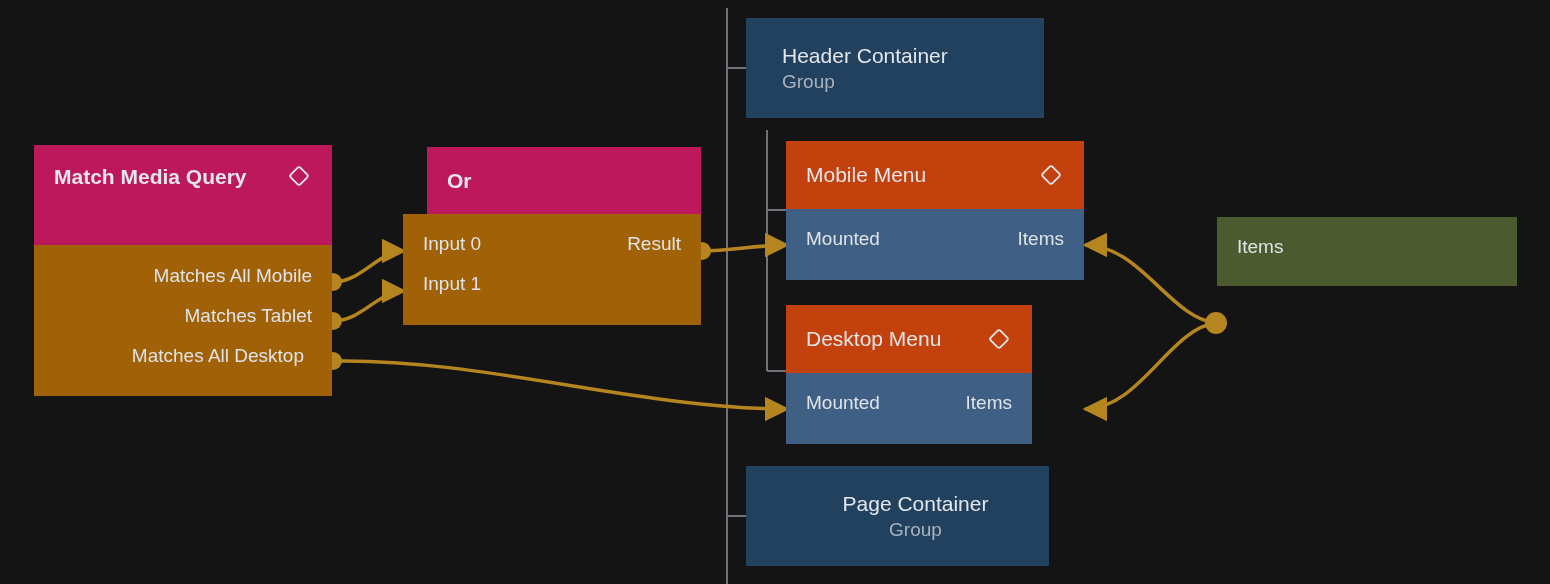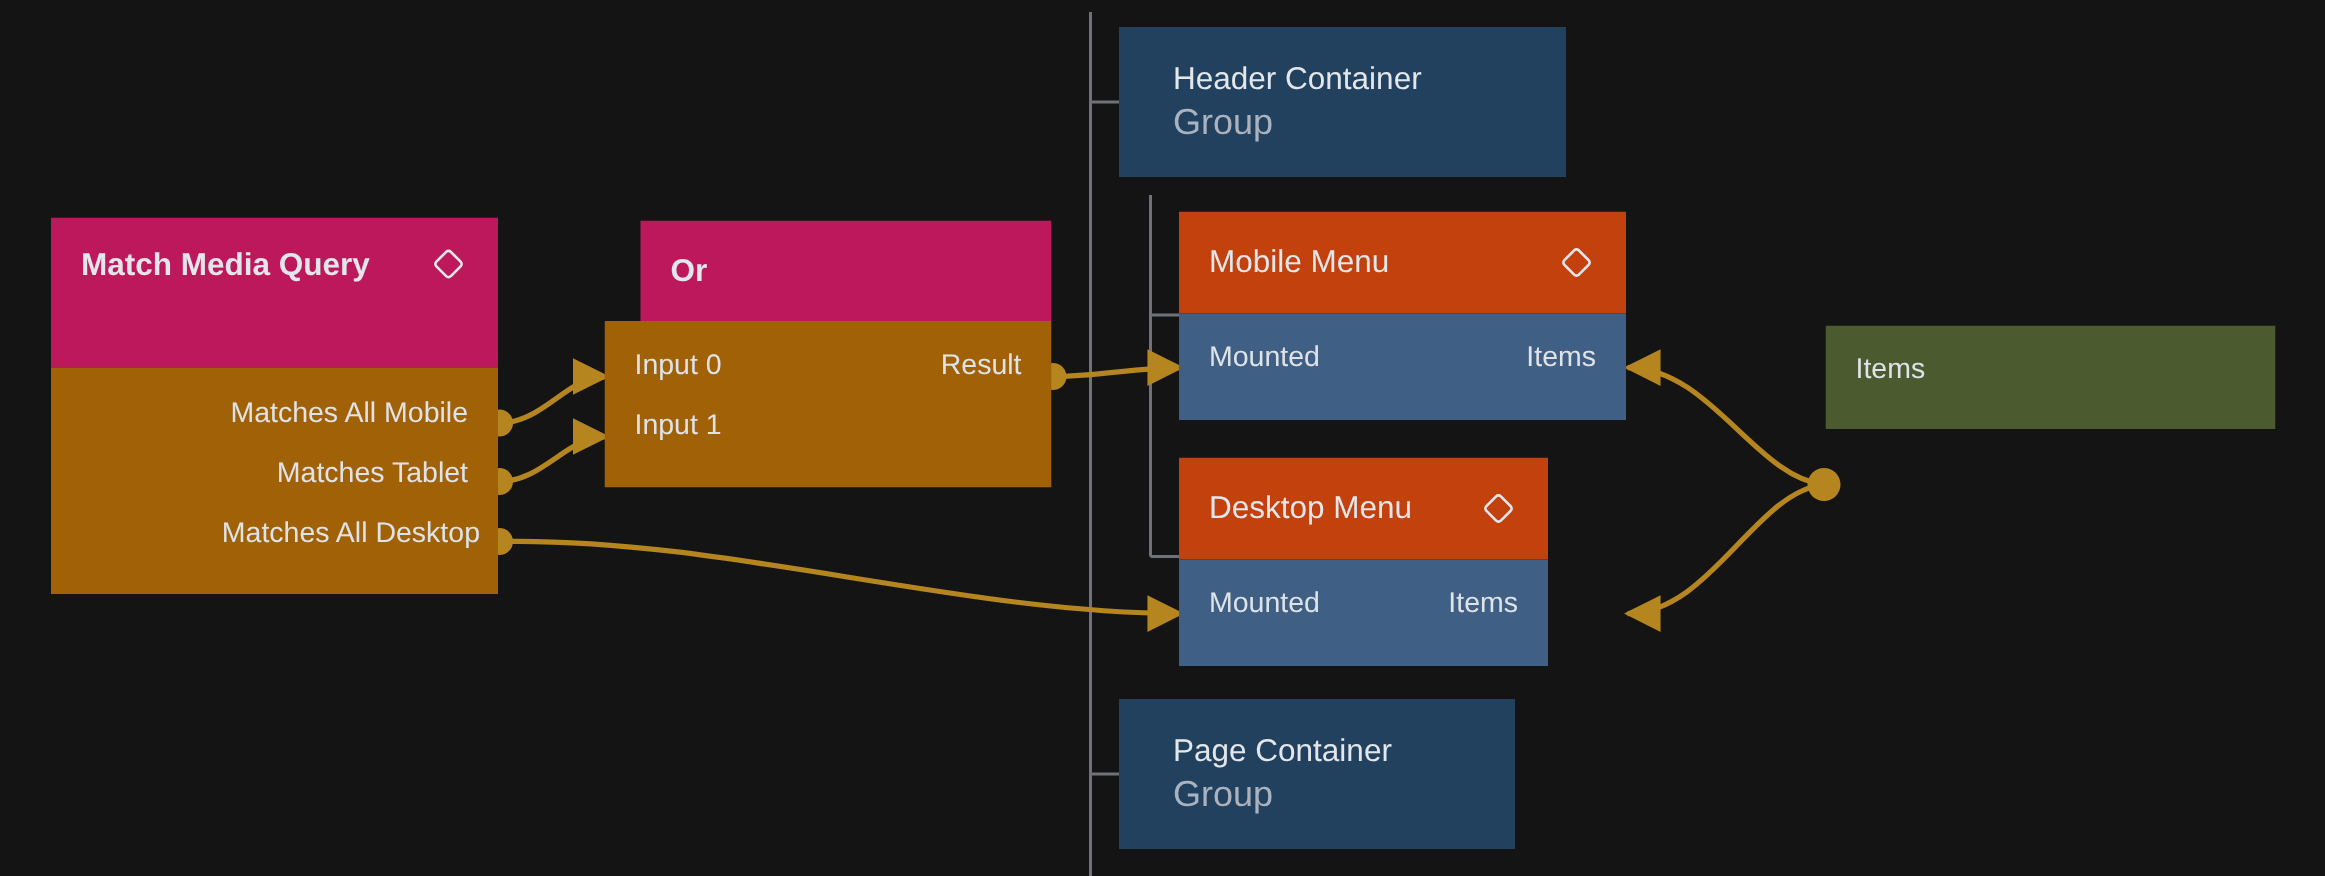--- a/index.html
+++ b/index.html
@@ -47,21 +47,21 @@
     align-items: center;
     justify-content: space-between;
   }
   .node-title {
     font-size: 21px;
     color: #e3e6ea;
     line-height: 1.32;
     white-space: pre-line;
   }
   .node-subtitle {
-    font-size: 24px;
+    font-size: 19px;
     color: #a9b2bd;
     line-height: 1.3;
   }
   .node-body {
     box-sizing: border-box;
     position: relative;
   }
 
   
   .port-row {
@@ -113,21 +113,21 @@
   
   #node-match-media { left: 34px;   top: 145px; width: 298px; }
   #node-match-media .node-header { height: 100px; padding: 18px 20px 0 20px; align-items: flex-start; }
   #node-match-media .node-body   { height: 151px; }
 
   #node-or { left: 403px; top: 147px; width: 298px; }
   #node-or .node-header { height: 67px; padding: 0 20px; margin-left: 24px; }
   #node-or .node-body   { height: 111px; }
 
   #node-header-container { left: 746px; top: 18px;  width: 298px; height: 100px; }
-  #node-page-container   { left: 746px; top: 466px; width: 264px; height: 100px; }
+  #node-page-container   { left: 746px; top: 466px; width: 303px; height: 100px; text-align: center; }
 
   #node-mobile-menu  { left: 786px; top: 141px; width: 298px; }
   #node-mobile-menu .node-header { height: 68px; padding: 0 20px; }
   #node-mobile-menu .node-body   { height: 71px; }
 
   #node-desktop-menu { left: 786px; top: 305px; width: 246px; }
   #node-desktop-menu .node-header { height: 68px; padding: 0 20px; }
   #node-desktop-menu .node-body   { height: 71px; }
 
   #node-static-array { left: 1217px; top: 217px; width: 300px; }
@@ -190,21 +190,21 @@
         <rect x="6.2" y="6.2" width="13.6" height="13.6" rx="2.2" transform="rotate(45 13 13)" fill="none" stroke="#e3e6ea" stroke-width="1.8"></rect>
       </svg>
     </div>
     <div class="node-body">
       <div class="port-row" style="top:18px; padding-right:20px;">
         <span class="port-label right">Matches All Mobile</span>
       </div>
       <div class="port-row" style="top:58px; padding-right:20px;">
         <span class="port-label right">Matches Tablet</span>
       </div>
-      <div class="port-row" style="top:98px; padding-right:12px;">
+      <div class="port-row" style="top:98px; padding-right:28px;">
         <span class="port-label right">Matches All Desktop</span>
       </div>
     </div>
   </div>
 
   <div class="node skin-gray" id="node-or">
     <div class="node-header">
       <div class="node-title">Or</div>
     </div>
     <div class="node-body">

